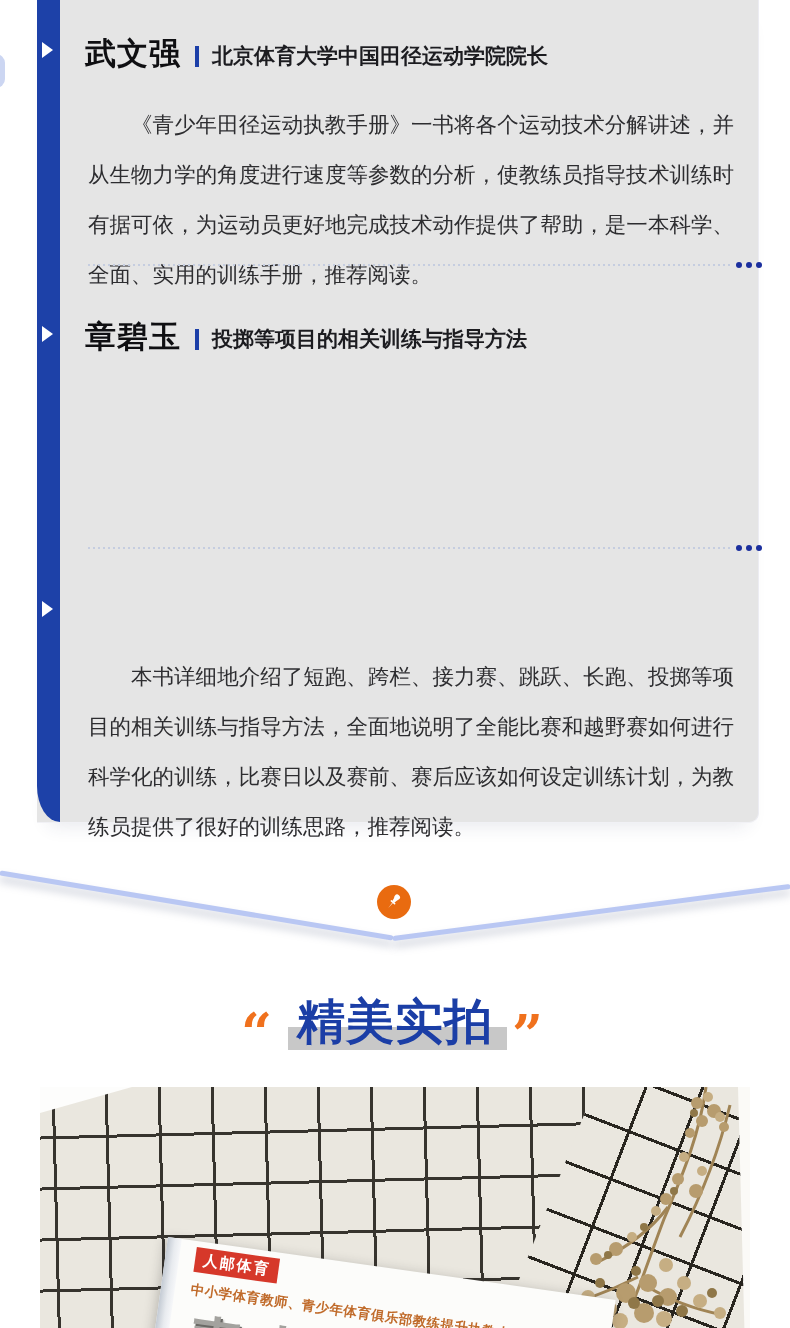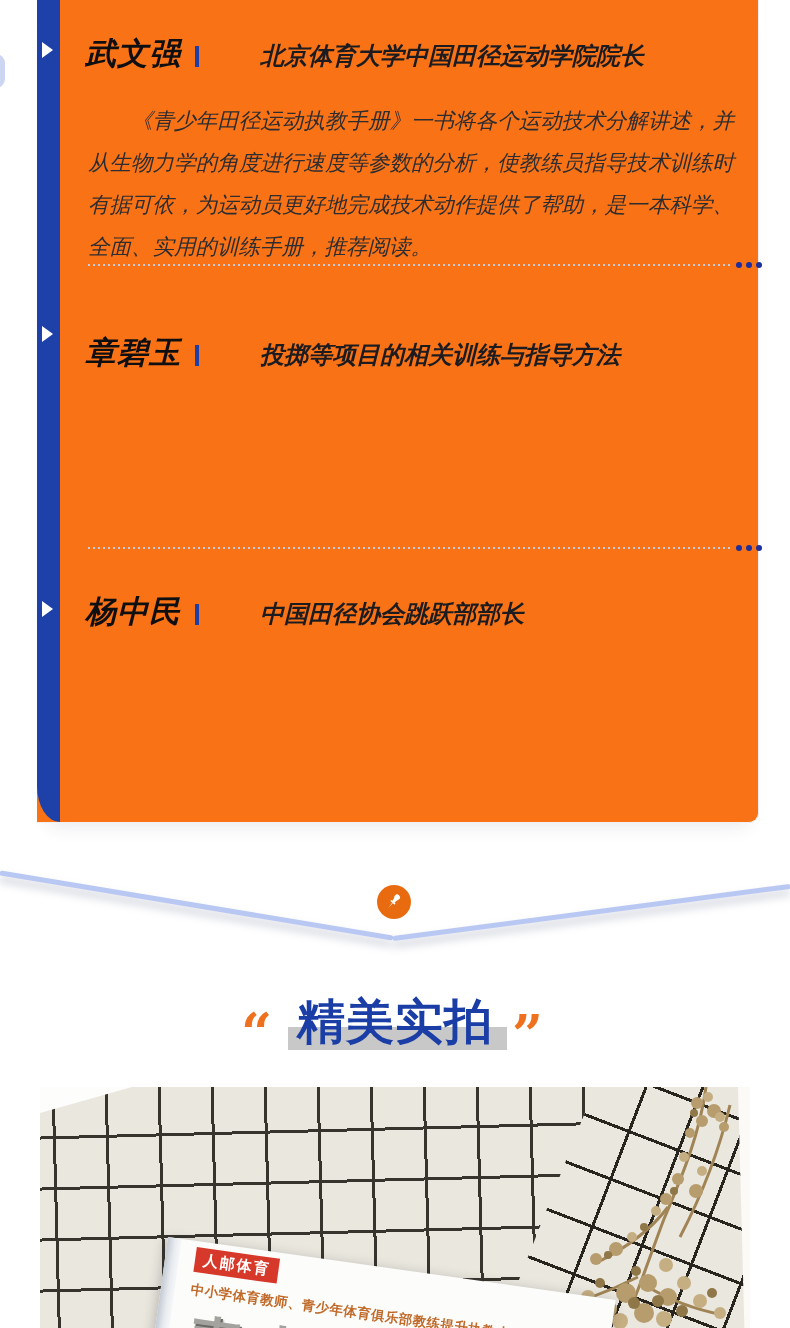--- a/index.html
+++ b/index.html
@@ -3,43 +3,42 @@
 <meta charset="utf-8">
 <style>
   html,body{margin:0;padding:0;}
   body{
     width:790px;height:1328px;position:relative;overflow:hidden;
     background:#ffffff;
     font-family:"Liberation Sans","DejaVu Sans",sans-serif;
   }
   
   .card{
-    position:absolute;left:37px;top:0;width:721px;height:822px;background:#f97316;
+    position:absolute;left:37px;top:0;width:721px;height:822px;background:#e5e5e5;
     border-right:1.5px solid #ececf2;border-bottom:1px solid #f1f1f5;
     border-radius:0 0 10px 0;
     box-shadow:0 14px 18px -12px rgba(40,50,90,.12);
-    font-style:italic;
   }
   .blue-bar{
     position:absolute;left:0;top:0;width:23px;height:822px;background:#1d41a8;
     border-bottom-left-radius:23px 36px;
   }
   .marker{
     position:absolute;left:5px;width:0;height:0;
     border-left:11px solid #ffffff;border-top:8px solid transparent;border-bottom:8px solid transparent;
   }
   .m1{top:42px}.m2{top:326px}.m3{top:601px}
   .sec-header{position:absolute;left:48px;display:flex;align-items:center;}
-  .h1{top:33px}.h2{top:332px}.h3{top:591px}
+  .h1{top:33px}.h2{top:316px}.h3{top:591px}
   .name{font-size:31px;font-weight:900;color:#0f0f12;letter-spacing:1px;}
   .pipe{width:4px;height:21px;background:#1c3fa8;margin:4px 13px 0 14px;}
-  .sub{font-size:24px;font-weight:700;color:#1c1c20;margin-top:4px;margin-left:48px;}
+  .sub{font-size:21px;font-weight:700;color:#1c1c20;margin-top:4px;}
   .para{
     position:absolute;left:51px;width:646px;margin:0;
-    font-size:21.5px;line-height:42px;color:#2d2d30;text-align:justify;text-indent:2em;
+    font-size:21.5px;line-height:50px;color:#2d2d30;text-align:justify;text-indent:2em;
   }
   .p1{top:100px}.p2{top:382px}.p3{top:652px}
   .sep{position:absolute;left:51px;width:674px;display:flex;align-items:center;}
   .sp1{top:262px}.sp2{top:545px}
   .sep-line{flex:1;height:2px;background-image:repeating-linear-gradient(90deg,#c5cde0 0 2px,transparent 2px 5px);}
   .dots{display:flex;gap:4px;margin-left:6px;}
   .dot{width:6px;height:6px;border-radius:50%;background:#1b2f9e;}
   
   .top-dots{position:absolute;left:697px;top:-3px;}
   .left-remnant{position:absolute;left:-4px;top:54px;width:9px;height:34px;background:#ccd6f2;border-radius:0 10px 10px 0;}
@@ -131,25 +130,21 @@
   </div>
   <div class="sep sp2">
     <span class="sep-line"></span>
     <span class="dots">
       <span class="dot"></span>
       <span class="dot"></span>
       <span class="dot"></span>
     </span>
   </div>
 
-  <div class="sec-header h3">
-    <span class="name">杨中民</span>
-    <span class="pipe"></span>
-    <span class="sub">中国田径协会跳跃部部长</span>
-  </div>
+  <p class="para p3">本书详细地介绍了短跑、跨栏、接力赛、跳跃、长跑、投掷等项目的相关训练与指导方法，全面地说明了全能比赛和越野赛如何进行科学化的训练，比赛日以及赛前、赛后应该如何设定训练计划，为教练员提供了很好的训练思路，推荐阅读。</p>
 </div>
 
 <div class="div-line dl-left"></div>
 <div class="div-line dl-right"></div>
 <div class="pin-badge">
   <svg width="22" height="22" viewBox="0 0 24 24">
     <g fill="#ffffff" transform="rotate(40 12 11)">
       <ellipse cx="12" cy="5.6" rx="3.1" ry="3"></ellipse>
       <path d="M9.8 7.5 h4.4 l-0.7 4.6 h-3 z"></path>
       <rect x="8.8" y="11.9" width="6.4" height="1.7" rx="0.85"></rect>

